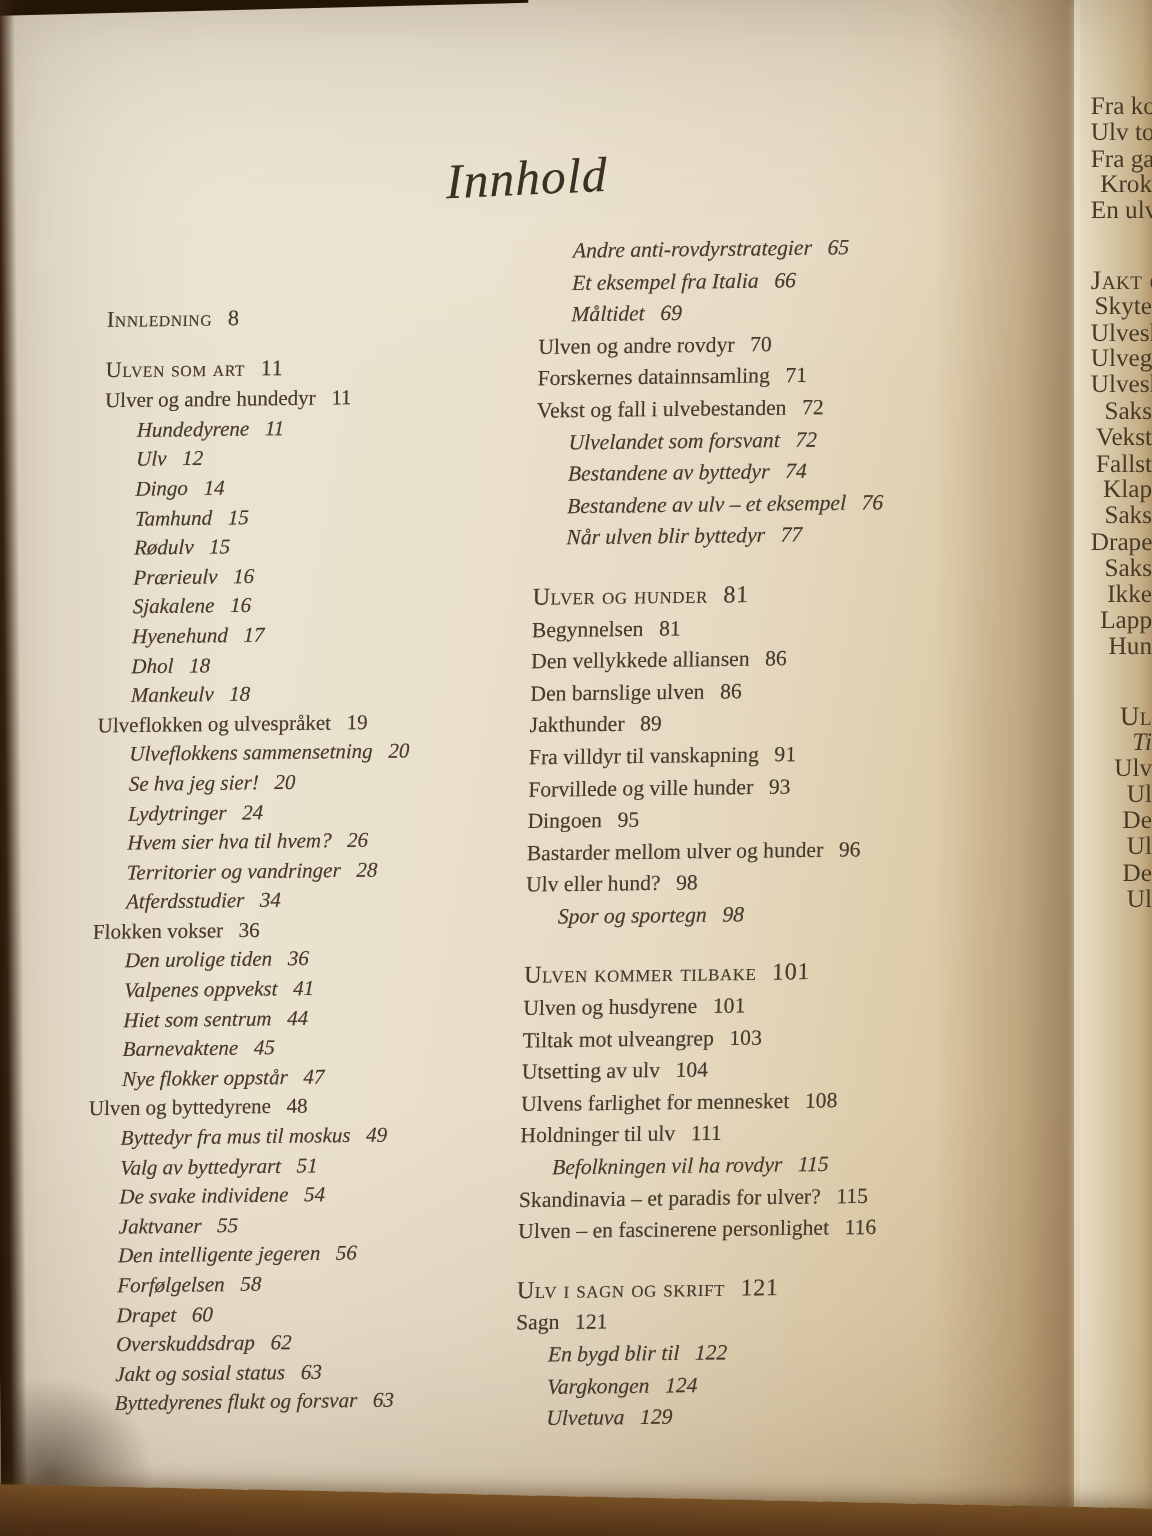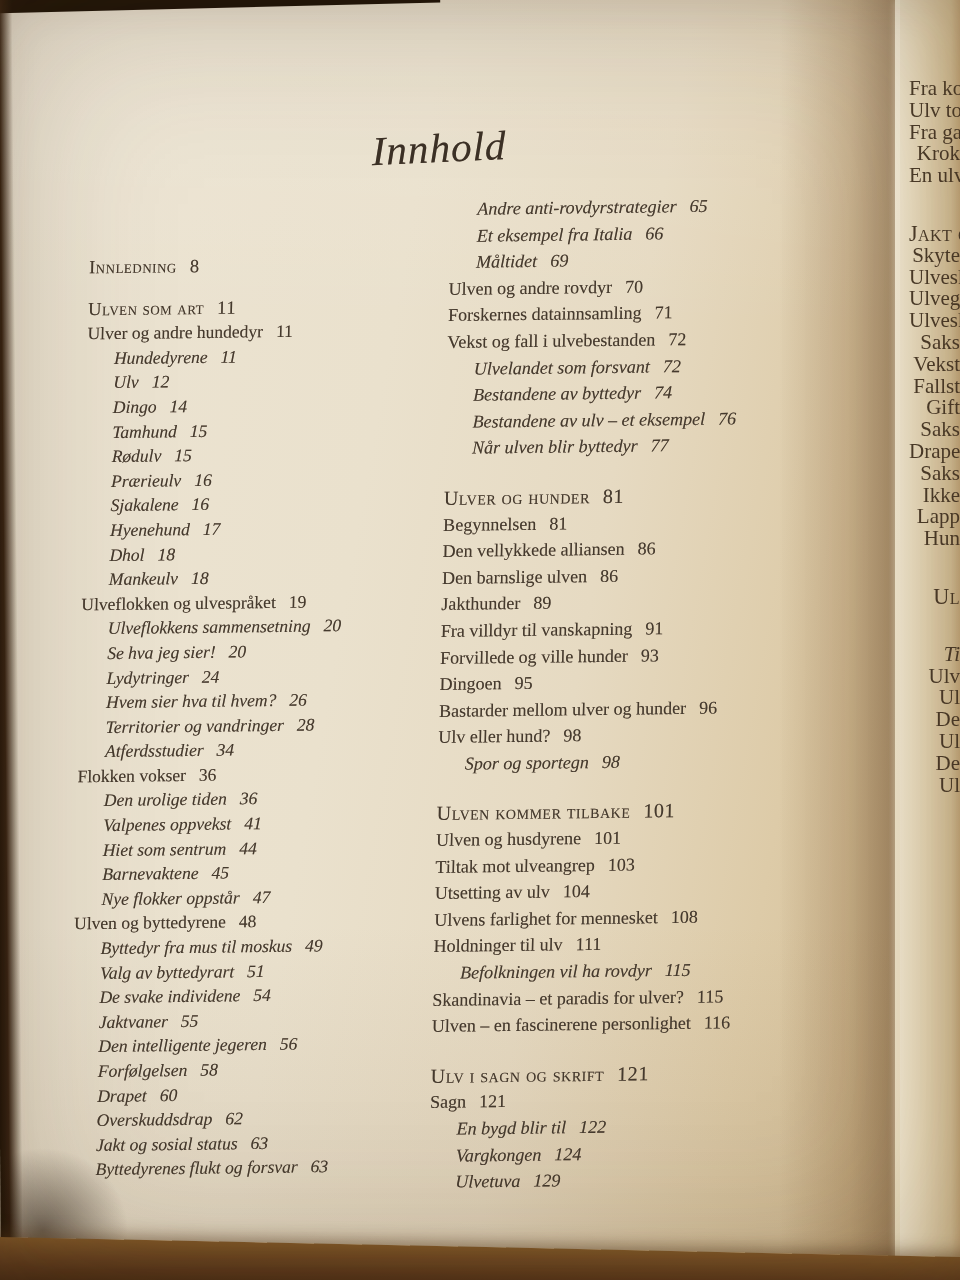--- a/index.html
+++ b/index.html
@@ -30,21 +30,21 @@
     box-shadow:0 0 7px rgba(255,248,228,.65);
   }
   
   .edge-page{
     position:absolute; left:900px; top:0; width:60px; height:1280px;
     background:linear-gradient(to right,#f1e7cf 0%,#e8d9b8 40%,#dcc89e 85%,#cdb184 100%);
     overflow:hidden;
   }
   .edge-list{ padding:78px 0 0 9px; font-size:21px; line-height:21.8px; color:#4a3b2a; white-space:nowrap;text-align:right; }
   .edge-row.s-sc{ font-variant:small-caps; letter-spacing:.4px; }
-  .edge-row.s-it{ padding-left:8px;margin-top:36px; }
+  .edge-row.s-it{ padding-left:8px; }
   .edge-list .gap{ margin-top:36px; }
 
   
   .content{
     position:absolute; left:0; top:0; width:897px; height:1280px;
     transform:skewX(-2deg) rotate(-0.7deg);
     transform-origin:450px 140px;
     text-shadow:0 0 .6px rgba(70,52,36,.45);
   }
   .title{
@@ -330,21 +330,21 @@
       <div class="edge-row s-r">Krok</div>
       <div class="edge-row s-r">En ulven</div>
       <div class="edge-row s-sc gap">Jakt o</div>
       <div class="edge-row s-r">Skyte</div>
       <div class="edge-row s-r">Ulvesk</div>
       <div class="edge-row s-r">Ulveg</div>
       <div class="edge-row s-r">Ulvesk</div>
       <div class="edge-row s-r">Saks</div>
       <div class="edge-row s-r">Vekst</div>
       <div class="edge-row s-r">Fallst</div>
-      <div class="edge-row s-r">Gift</div>
+      <div class="edge-row s-r">Klap</div>
       <div class="edge-row s-r">Saks</div>
       <div class="edge-row s-r">Drapet</div>
       <div class="edge-row s-r">Saks</div>
       <div class="edge-row s-r">Ikke</div>
       <div class="edge-row s-r">Lapp</div>
       <div class="edge-row s-r">Hun</div>
       <div class="edge-row s-sc gap">Ul</div>
       <div class="edge-row s-it">Ti</div>
       <div class="edge-row s-r">Ulv</div>
       <div class="edge-row s-r">Ul</div>

